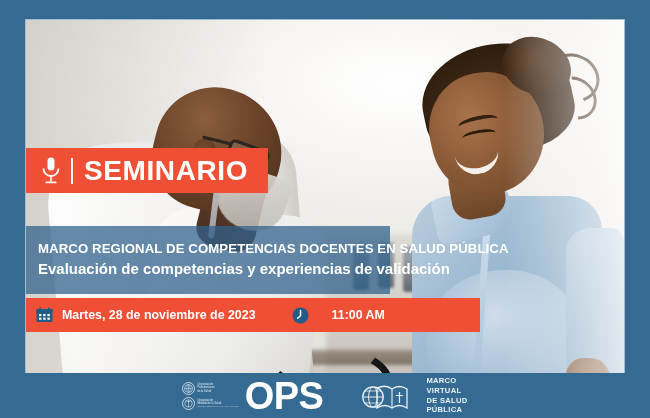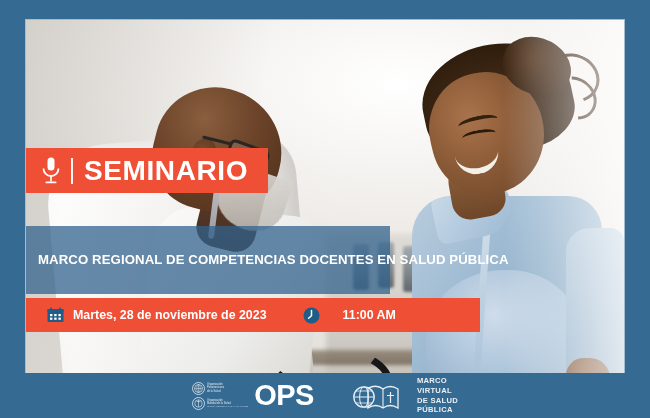--- a/index.html
+++ b/index.html
@@ -212,21 +212,21 @@
     white-space:nowrap;line-height:1.25;
   }
   .title-2{
     color:#ffffff;font-weight:bold;font-size:15px;letter-spacing:0;
     white-space:nowrap;line-height:1.35;margin-top:1px;
   }
 
   
   .date-bar{
     position:absolute;left:26px;top:298px;width:454px;height:34px;
-    background:#ee4f35;display:flex;align-items:center;padding-left:21px;
+    background:#ee4f35;display:flex;align-items:center;padding-left:10px;
     box-sizing:border-box;
   }
   .date-item{display:flex;align-items:center;}
   .cal-icon{width:17px;height:16px;flex:0 0 auto;}
   .clock-icon{width:17px;height:17px;flex:0 0 auto;}
   .date-text{color:#fff;font-weight:bold;font-size:12.4px;margin-left:9px;white-space:nowrap;}
   .time-item{display:flex;align-items:center;margin-left:36px;}
   .time-text{color:#fff;font-weight:bold;font-size:12.4px;margin-left:23px;white-space:nowrap;}
 
   
@@ -237,21 +237,21 @@
   .logo-ops{display:flex;align-items:center;}
   .ops-emblems{display:flex;flex-direction:column;gap:2px;margin-right:6px;}
   .emblem{display:flex;align-items:center;}
   .emblem svg{flex:0 0 auto;}
   .emblem-txt{
     color:#e7eef4;font-size:2.6px;line-height:1.22;margin-left:2px;white-space:nowrap;
     font-family:"Liberation Sans",sans-serif;letter-spacing:.05px;
   }
   .emblem-sub{color:#bed2e0;font-size:2.2px;line-height:1.2;margin-left:2px;}
   .ops-word{
-    color:#ffffff;font-weight:bold;font-size:29px;letter-spacing:-.5px;line-height:1;
+    color:#ffffff;font-weight:bold;font-size:38px;letter-spacing:-.5px;line-height:1;
   }
   .logo-cvsp{display:flex;align-items:center;margin-left:38px;}
   .cvsp-text{
     margin-left:7px;color:#e9f0f6;font-weight:bold;font-size:7.6px;
     line-height:1.3;letter-spacing:.3px;
   }
 </style>
 </head>
 <body>
 
@@ -306,20 +306,21 @@
       <path d="M3.5 12.5 a7.5 7.5 0 0 0 15 0" fill="none" stroke="#ffffff" stroke-width="1.8"></path>
       <rect x="10.2" y="19.5" width="1.6" height="6" fill="#ffffff"></rect>
       <rect x="5.5" y="25.5" width="11" height="1.8" rx="0.9" fill="#ffffff"></rect>
     </svg>
     <div class="tag-div"></div>
     <div class="tag-text">SEMINARIO</div>
   </div>
 
   <div class="title-band">
     <div class="title-1">MARCO REGIONAL DE COMPETENCIAS DOCENTES EN SALUD PÚBLICA</div>
+    <div class="title-2">Evaluación de competencias y experiencias de validación</div>
   </div>
 
   <div class="date-bar">
     <div class="date-item">
       <svg class="cal-icon" viewBox="0 0 17 16">
         <rect x="0.5" y="2" width="16" height="13" rx="1.2" fill="#1f5c86"></rect>
         <rect x="0.5" y="2" width="16" height="3.2" fill="#1f5c86"></rect>
         <rect x="3" y="0.4" width="2" height="3" rx="0.8" fill="#1f5c86"></rect>
         <rect x="12" y="0.4" width="2" height="3" rx="0.8" fill="#1f5c86"></rect>
         <g fill="#ffffff">

